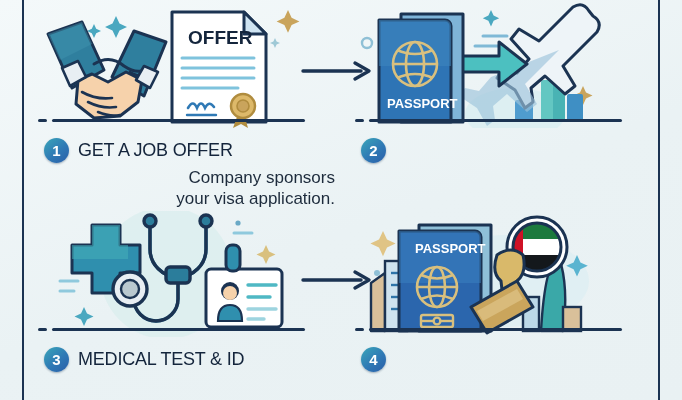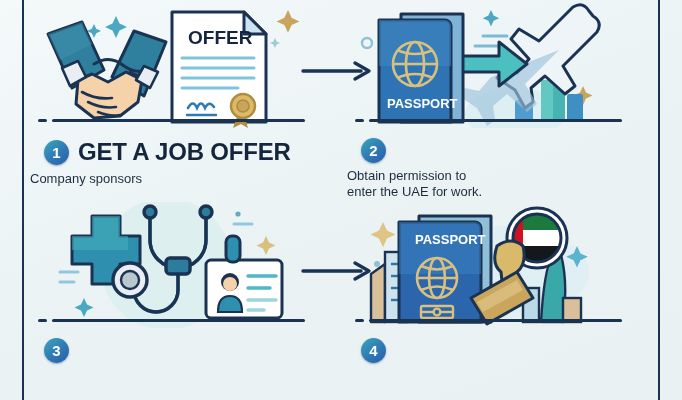--- a/index.html
+++ b/index.html
@@ -56,28 +56,28 @@
     flex:0 0 auto;
     width:25px; height:25px; border-radius:50%;
     background:linear-gradient(140deg,#3aa6b9 0%,#2f79b5 55%,#2a5ea8 100%);
     color:#ffffff;
     font-size:15px; font-weight:bold;
     display:flex; align-items:center; justify-content:center;
     box-shadow:0 1px 2px rgba(20,50,80,.35);
     line-height:1;
   }
   .step-title {
-    font-size:24px; font-weight:bold;
+    font-size:18px; font-weight:normal;
     color:#14253c; letter-spacing:-0.2px;
     white-space:nowrap;
   }
   .step-desc {
     margin-top:5px;
-    font-size:13px; color:#1d2b3c;
-    text-align:left; line-height:1.22;
+    font-size:17px; color:#1d2b3c;
+    text-align:right; line-height:1.22;
     width:100%;
   }
   .arrow {
     position:absolute;
     top:60px; right:-34px;
     width:74px; height:22px;
     z-index:5;
   }
 </style>
 </head>
@@ -143,20 +143,21 @@
         </svg>
         <div class="ground"></div>
       </div>
 
       <div class="heading-row">
         <div class="badge">1</div>
         <div class="step-title">GET A JOB OFFER</div>
       </div>
       <div class="step-desc">
         <div>Company sponsors</div>
+        <div>your visa application.</div>
       </div>
 
       <svg class="arrow" viewBox="0 0 74 22">
         <line x1="2" y1="11" x2="60" y2="11" stroke="#1b3352" stroke-width="3.4" stroke-linecap="round"></line>
         <polyline points="54,3 68,11 54,19" fill="none" stroke="#1b3352" stroke-width="3.4" stroke-linecap="round" stroke-linejoin="round"></polyline>
       </svg>
     </div>
 
     <div class="step right">
       <div class="art">
@@ -202,24 +203,20 @@
               <path d="M42 76 q18 -8 36 0"></path>
             </g>
             <text x="32" y="106" font-family="Liberation Sans, sans-serif" font-size="13" font-weight="bold" fill="#ffffff">PASSPORT</text>
           </g>
         </svg>
         <div class="ground"></div>
       </div>
 
       <div class="heading-row">
         <div class="badge">2</div>
-      </div>
-      <div class="step-desc">
-        <div>Obtain permission to</div>
-        <div>enter the UAE for work.</div>
       </div>
     </div>
 
     <div class="step left">
       <div class="art">
         <svg width="290" height="126" viewBox="0 0 290 126">
           <circle cx="128" cy="62" r="66" fill="#d9edee" opacity=".75"></circle>
           <g fill="#4aa8c0">
             <path d="M46 96 l3 6.5 6.5 3 -6.5 3 -3 6.5 -3 -6.5 -6.5 -3 6.5 -3z"></path>
           </g>
@@ -267,20 +264,21 @@
               <line x1="210" y1="108" x2="226" y2="108"></line>
             </g>
             <rect x="176" y="116" width="60" height="4" rx="2" fill="#1b3352"></rect>
           </g>
         </svg>
         <div class="ground"></div>
       </div>
 
       <div class="heading-row">
         <div class="badge">3</div>
+        <div class="step-title">MEDICAL TEST &amp; ID</div>
       </div>
       <div class="step-desc">
         <div></div>
         <div></div>
       </div>
 
       <svg class="arrow" viewBox="0 0 74 22">
         <line x1="2" y1="11" x2="60" y2="11" stroke="#1b3352" stroke-width="3.4" stroke-linecap="round"></line>
         <polyline points="54,3 68,11 54,19" fill="none" stroke="#1b3352" stroke-width="3.4" stroke-linecap="round" stroke-linejoin="round"></polyline>
       </svg>

